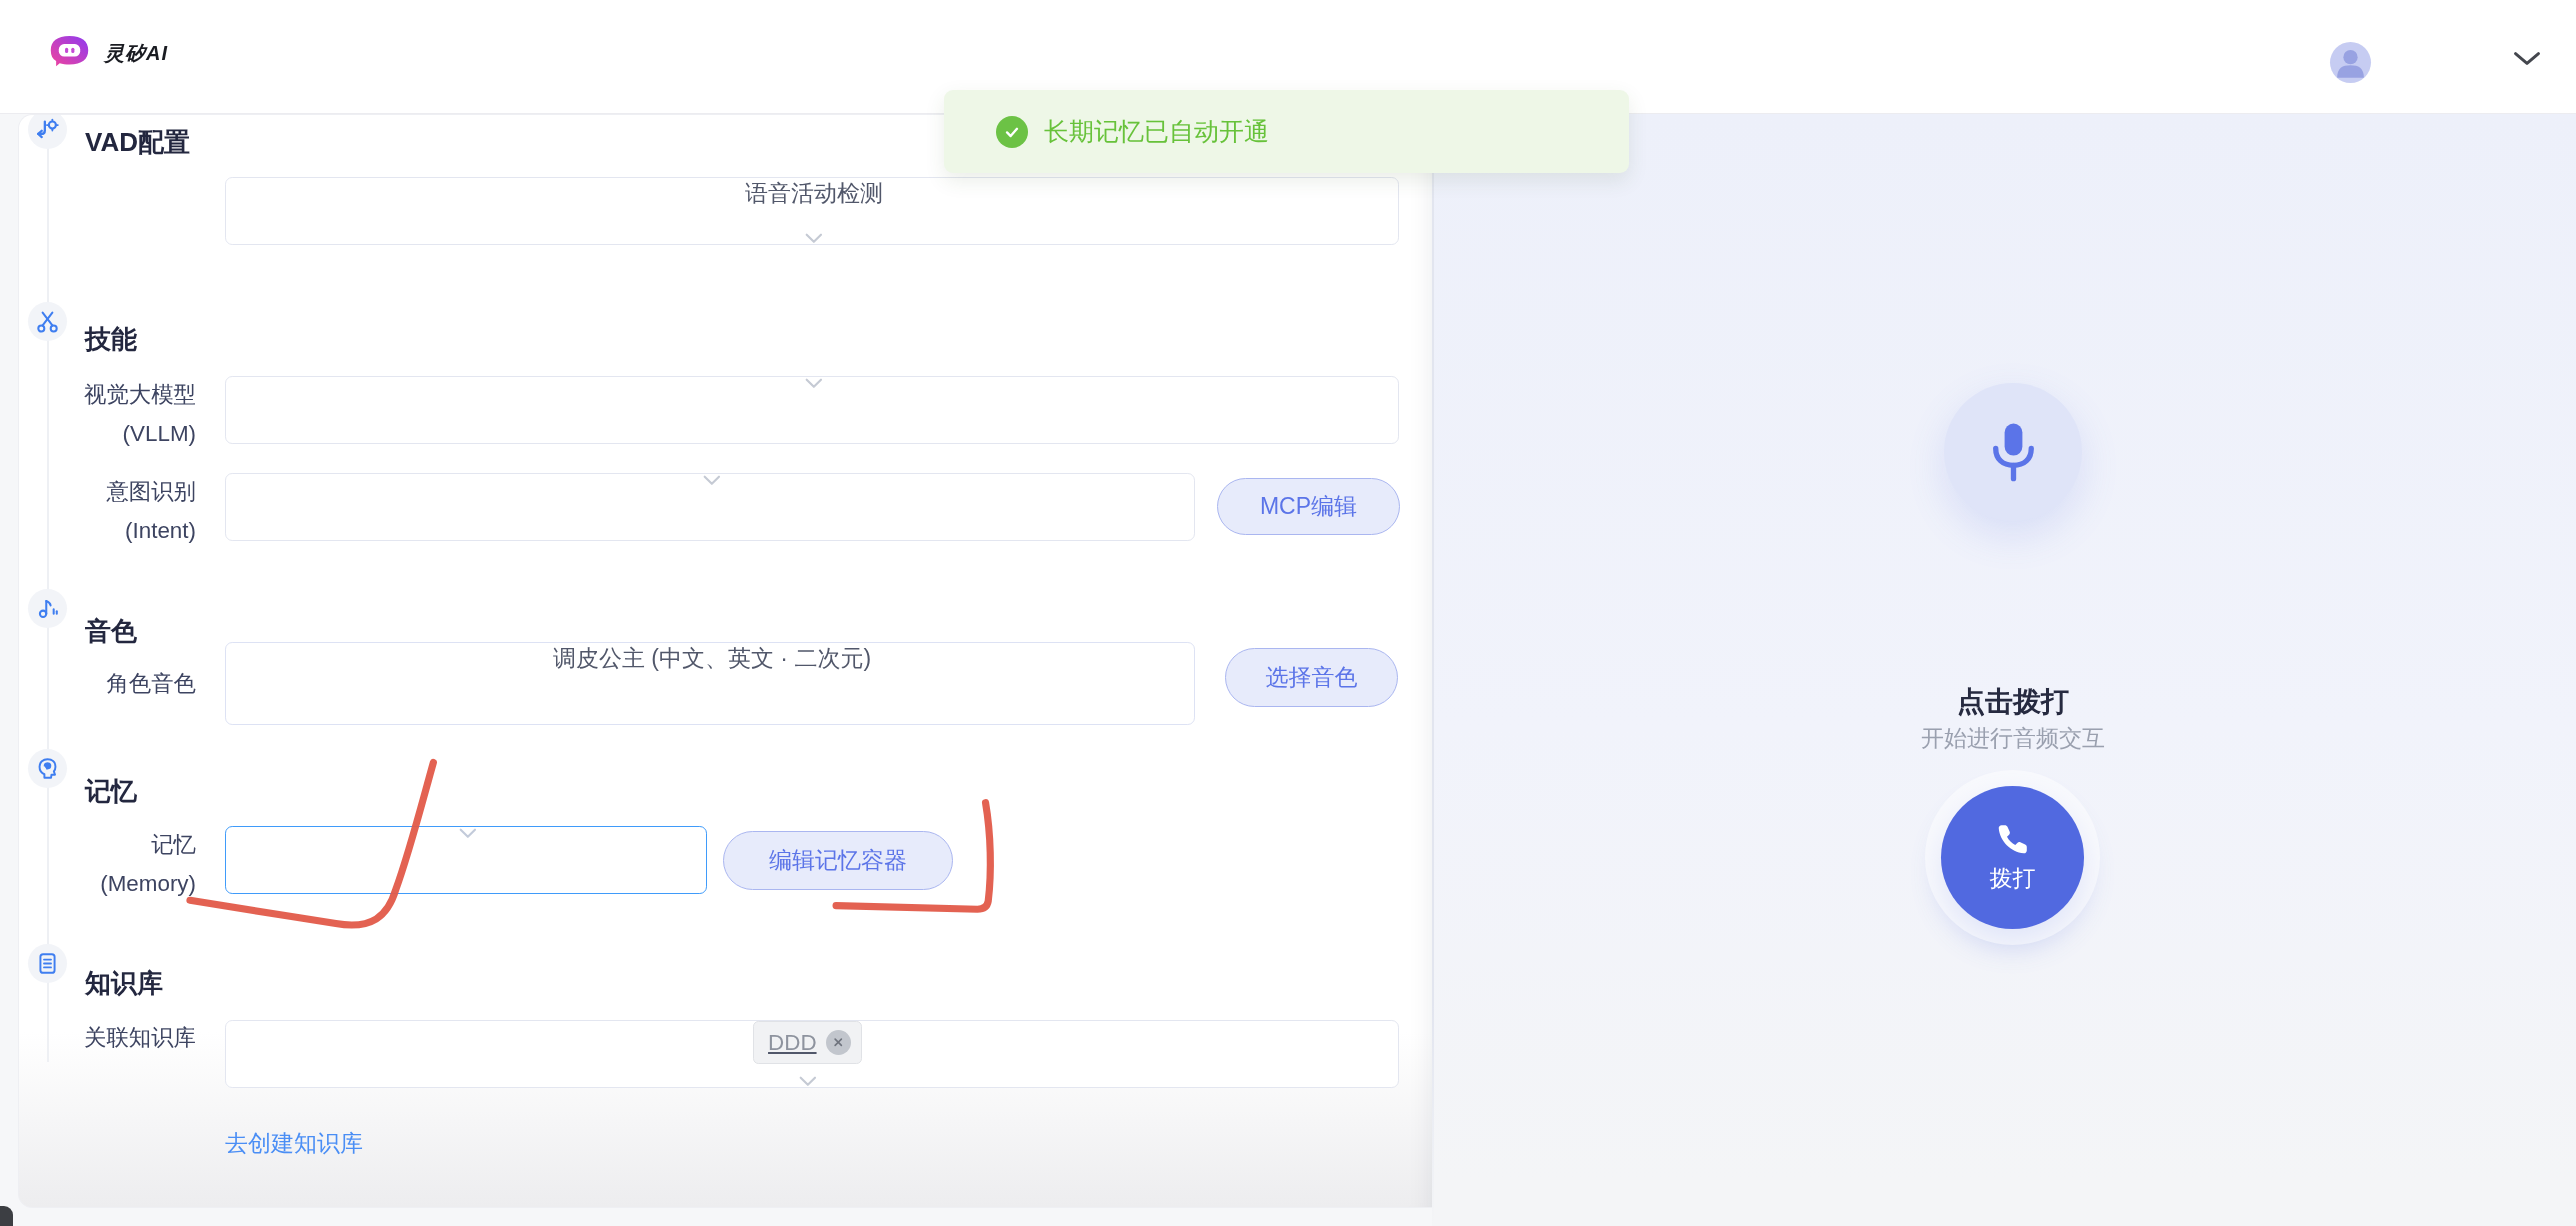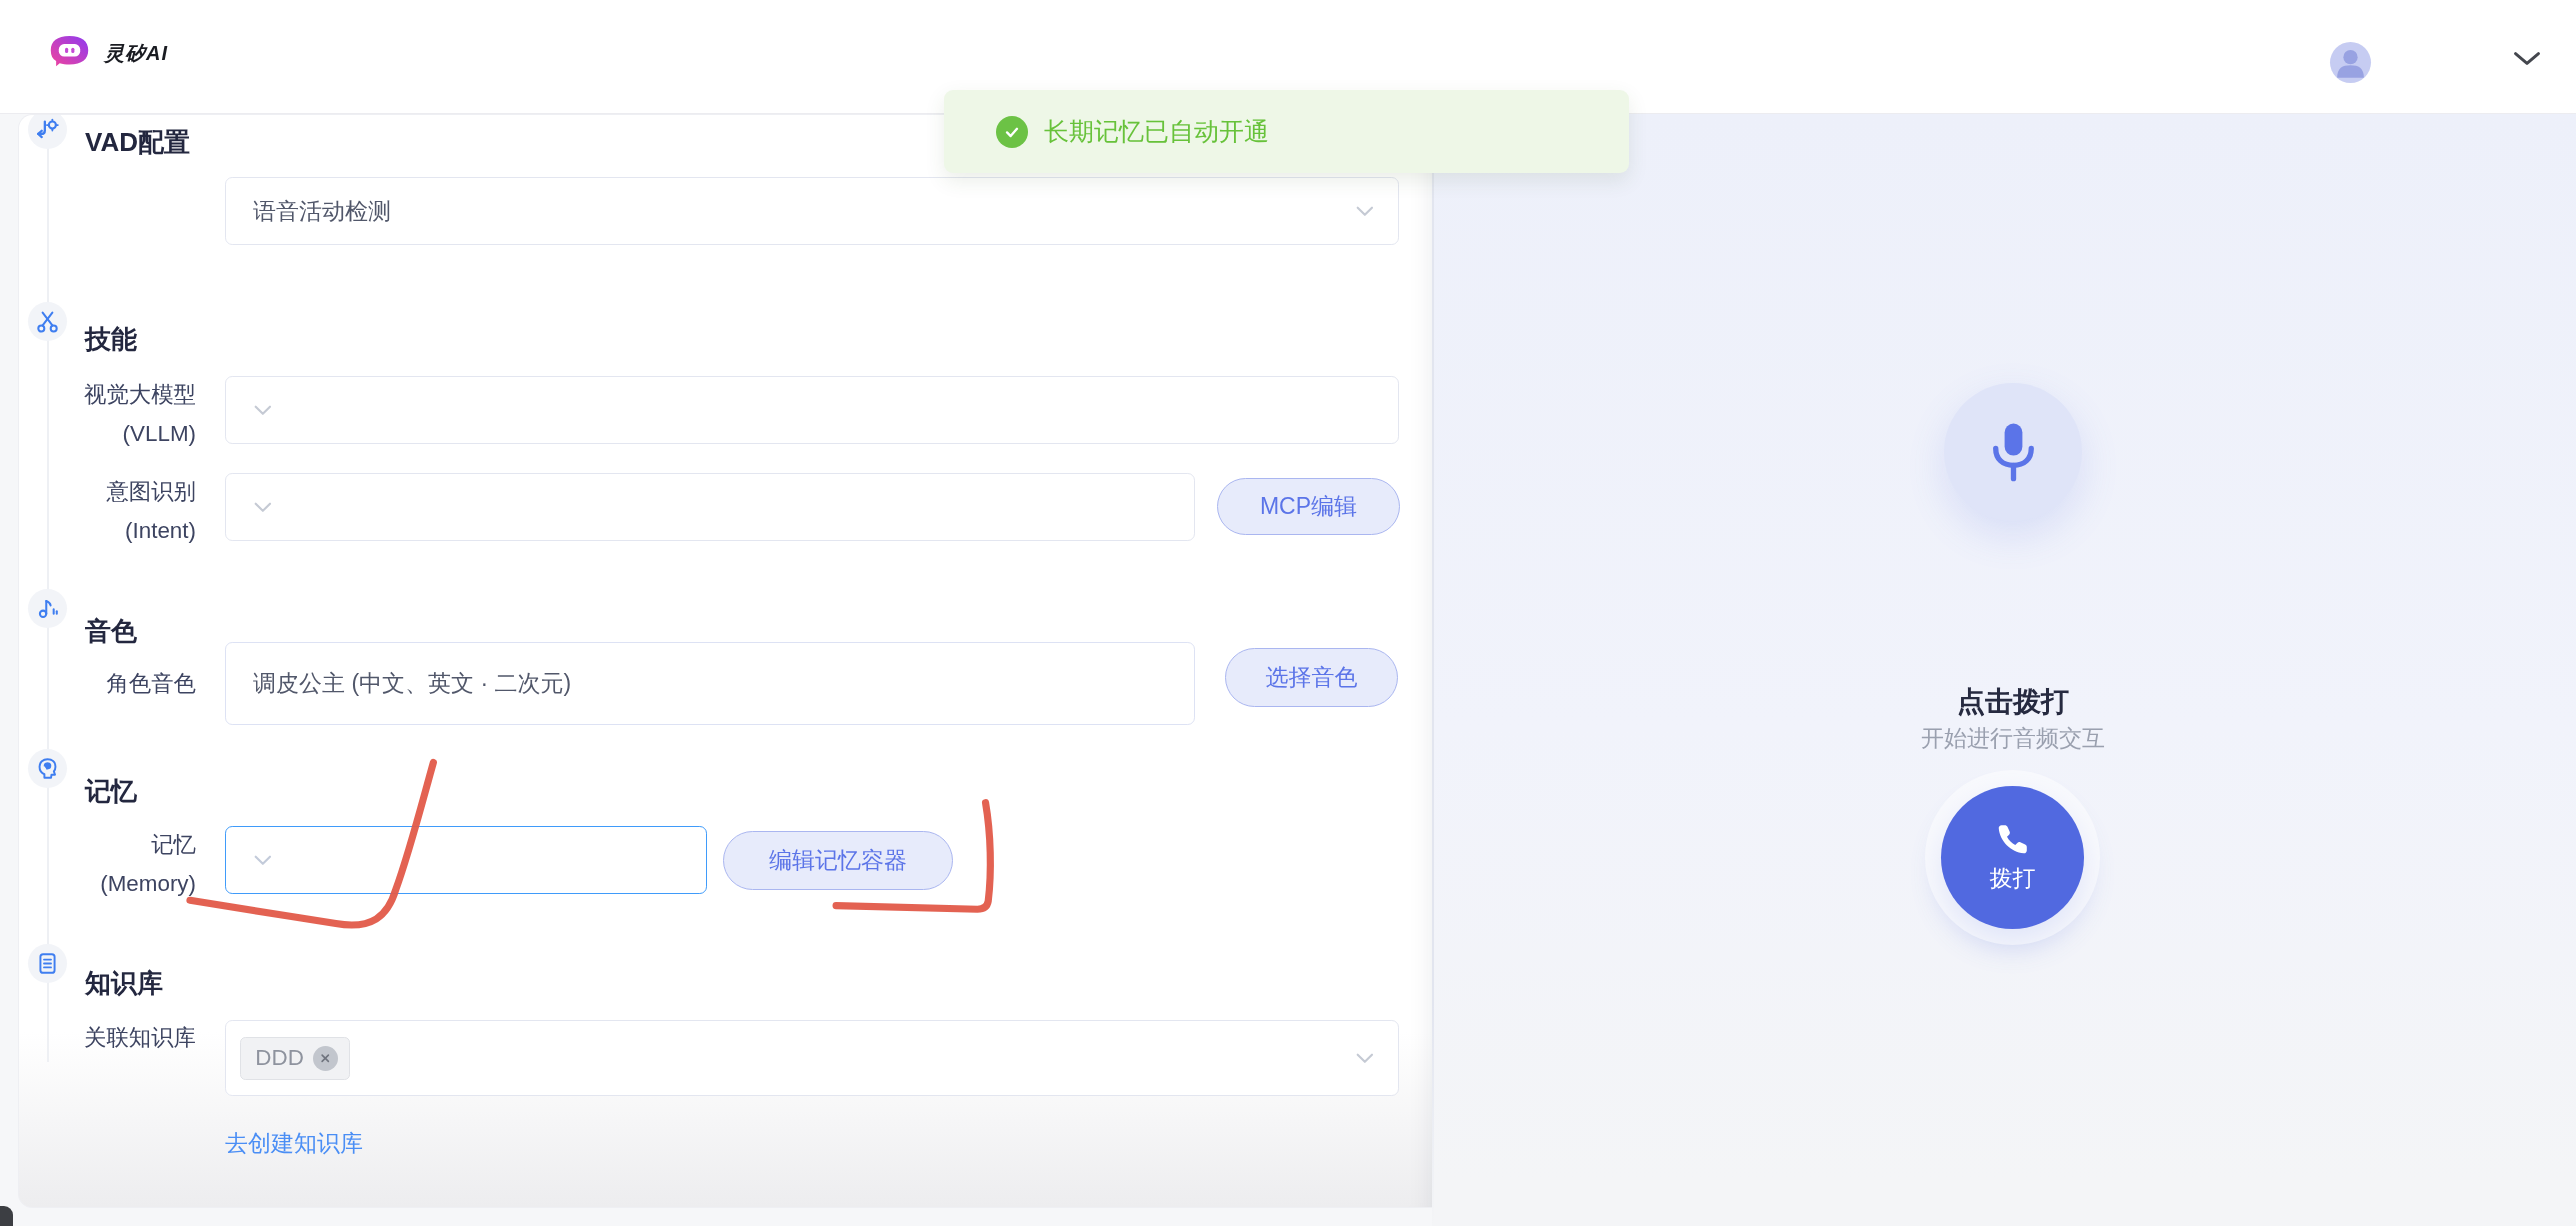--- a/index.html
+++ b/index.html
@@ -13,21 +13,21 @@
   .brand-name { font-size:20px; font-weight:800; font-style:italic; color:#1a1c22; letter-spacing:0.9px; }
   .avatar { position:absolute; left:2330px; top:42px; width:41px; height:41px; border-radius:50%; background:#c6ccf2; overflow:hidden; }
   .header-chevron { position:absolute; left:2512px; top:50px; }
 
   
   .card { position:absolute; left:18px; top:114px; width:1414px; height:1094px; background:linear-gradient(180deg,#ffffff 0%,#ffffff 84%,#ededef 100%); border-radius:14.3px 0 0 14.3px; border:0.9px solid #eeeff3; border-right:none; box-shadow:inset -25px 0 27px -27px rgba(20,30,60,0.10); overflow:hidden; z-index:5; }
   .rail { position:absolute; left:28px; top:7.2px; width:1.8px; height:940px; background:#eef0f4; }
   .sec-icon { position:absolute; left:9px; width:39px; height:39px; border-radius:50%; background:#f2f4f8; display:flex; align-items:center; justify-content:center; }
   .sec-title { position:absolute; left:66px; font-size:26px; font-weight:700; color:#23273f; white-space:nowrap; }
   .f-label { position:absolute; left:0; width:177px; text-align:right; font-size:22.4px; color:#3d4461; line-height:39px; }
-  .field { position:absolute; background:#fff; border:0.9px solid #e3e6f0; border-radius:7.2px; display:flex; align-items:center; padding:0 23px 0 27px; font-size:23px; color:#51576a; cursor:pointer; }
+  .field { position:absolute; background:#fff; border:0.9px solid #e3e6f0; border-radius:7.2px; display:flex; align-items:center; padding:0 23px 0 27px; font-size:23px; color:#51576a; cursor:pointer;flex-direction:column; }
   .field .val { flex:1; white-space:nowrap; overflow:hidden; }
   .field.focused { border:1.8px solid #3f9bfa; }
   .pill-btn { position:absolute; border:1.8px solid #aab6f0; background:#e7ebfb; border-radius:30px; color:#5b74e8; font-size:23px; display:flex; align-items:center; justify-content:center; cursor:pointer; white-space:nowrap; }
   .tag { display:flex; align-items:center; gap:9px; height:43px; padding:0 10.7px 0 14.3px; background:#f1f2f4; border:0.9px solid #e0e2e6; border-radius:5.4px; font-size:22.4px; color:#8e939e; }
   .tag-x { width:25px; height:25px; border-radius:50%; background:#c2c6cd; display:flex; align-items:center; justify-content:center; cursor:pointer; }
   .kb-link { position:absolute; left:206px; top:1013px; font-size:23px; color:#4a8ef5; cursor:pointer; }
 
   
   .call-panel { position:absolute; left:1432px; top:114px; width:1144px; height:1113px; background:linear-gradient(180deg,#edf0fa 0%,#f1f3fb 55%,#f4f5f7 96%); z-index:4;text-decoration:underline; }
   .panel-divider { position:absolute; left:0; top:0; width:1.8px; height:100%; background:linear-gradient(180deg,#e2e5ef 0%,#e2e5ef 80%,rgba(226,229,239,0) 100%); }
@@ -189,21 +189,21 @@
           <line x1="9" y1="13" x2="17" y2="13"></line>
           <line x1="9" y1="17.5" x2="17" y2="17.5"></line>
         </g>
       </svg>
     </div>
     <div class="sec-title" style="top:851px">知识库</div>
 
     <div class="f-label" style="top:903px">
       <div>关联知识库</div>
     </div>
-    <div class="field" style="left:206px; top:905px; width:1174px; height:76px; padding-left:14px;">
+    <div class="field" style="left:206px; top:905px; width:1174px; height:68px; padding-left:14px;text-decoration:underline;">
       <span class="tag">
         <span>DDD</span>
         <span class="tag-x">
           <svg width="12.5" height="12.5" viewBox="0 0 14 14">
             <g stroke="#6f747e" stroke-width="1.8" stroke-linecap="round">
               <line x1="3.5" y1="3.5" x2="10.5" y2="10.5"></line>
                 <line x1="10.5" y1="3.5" x2="3.5" y2="10.5"></line>
             </g>
           </svg>
         </span>

